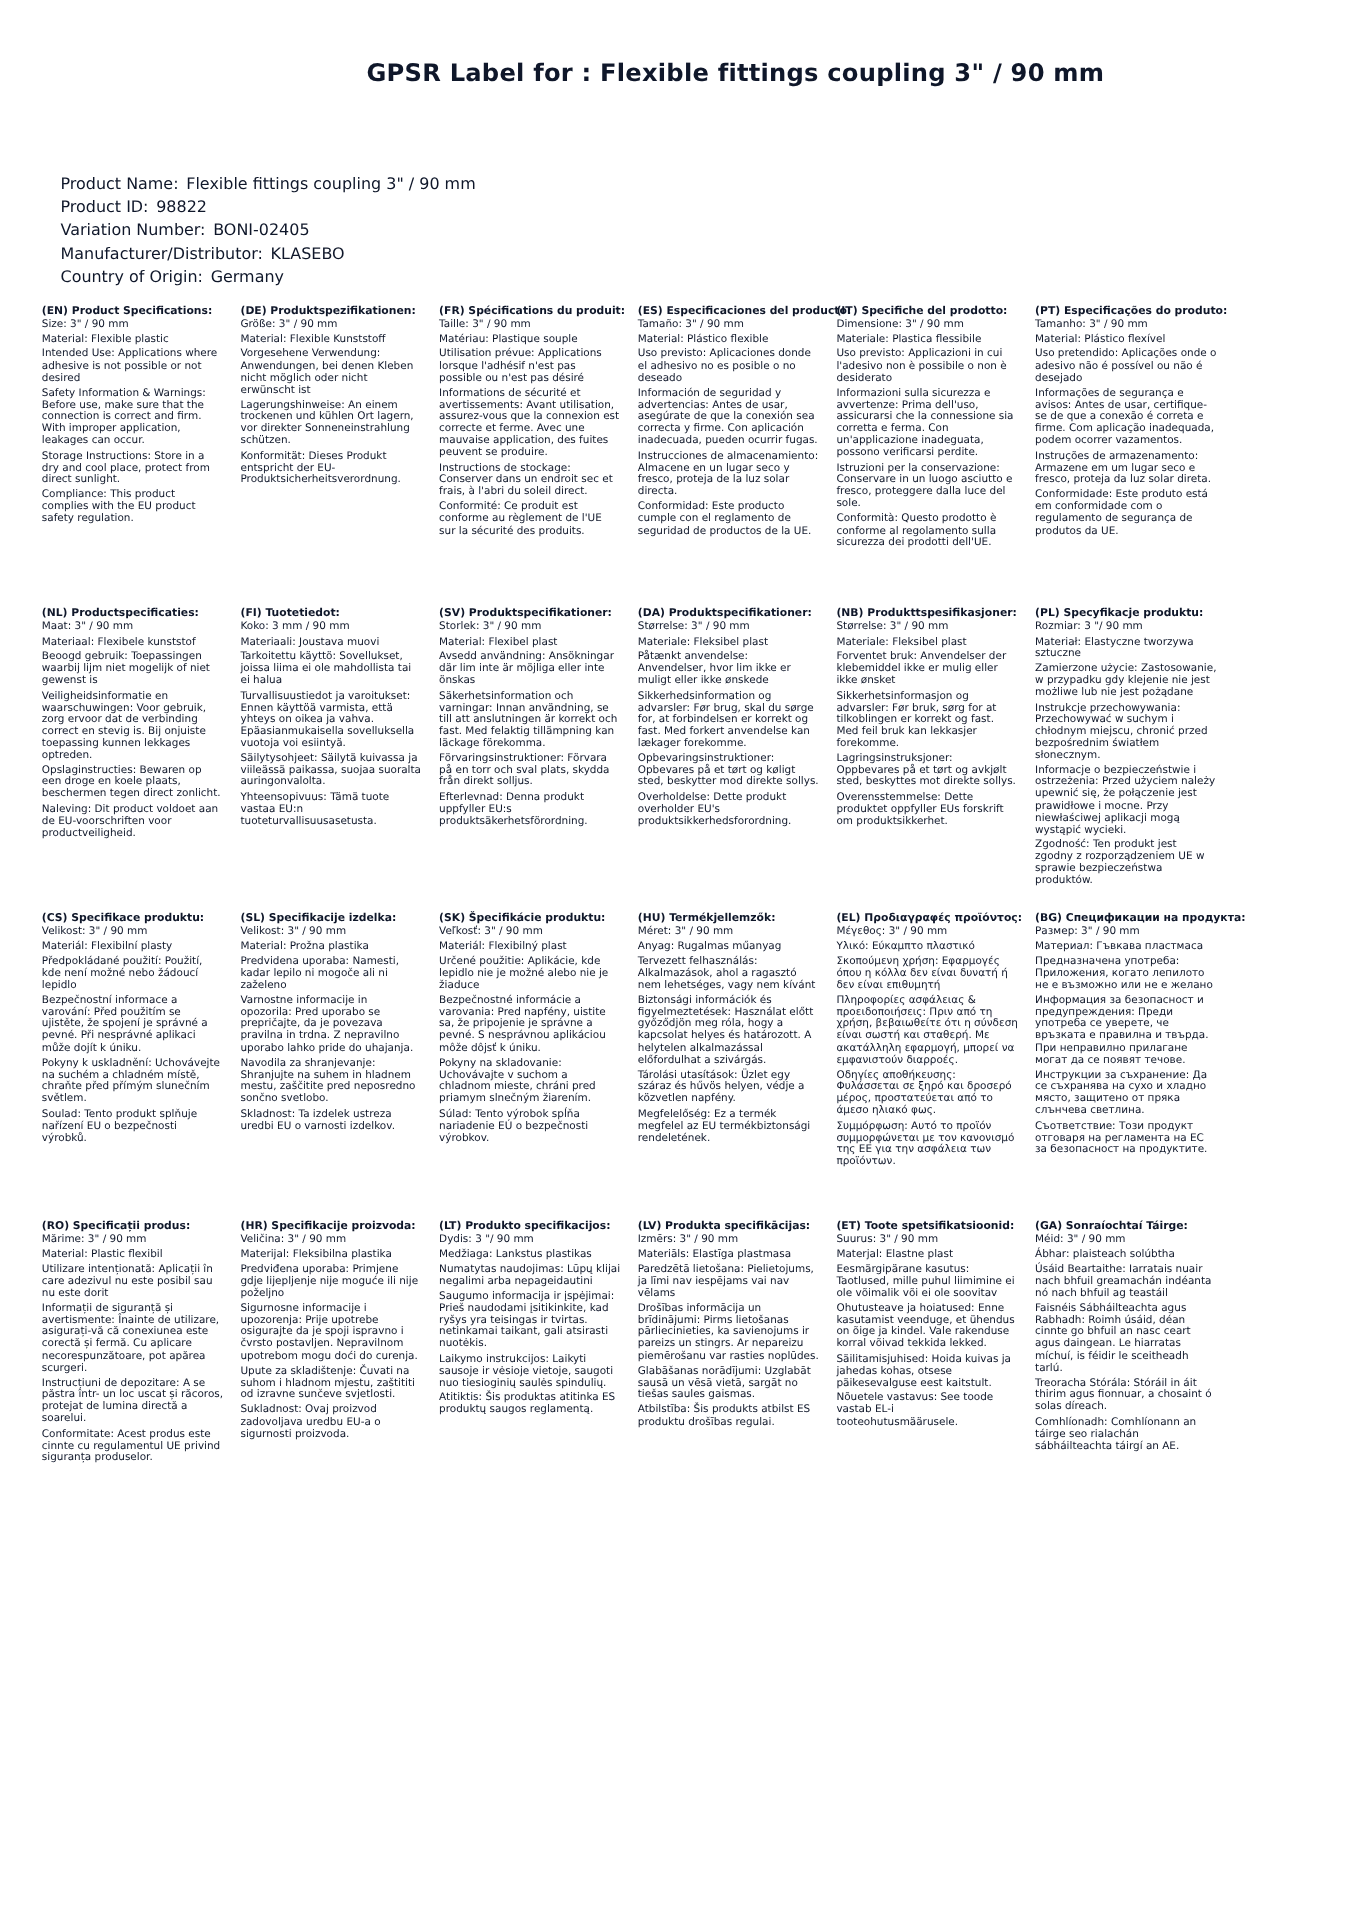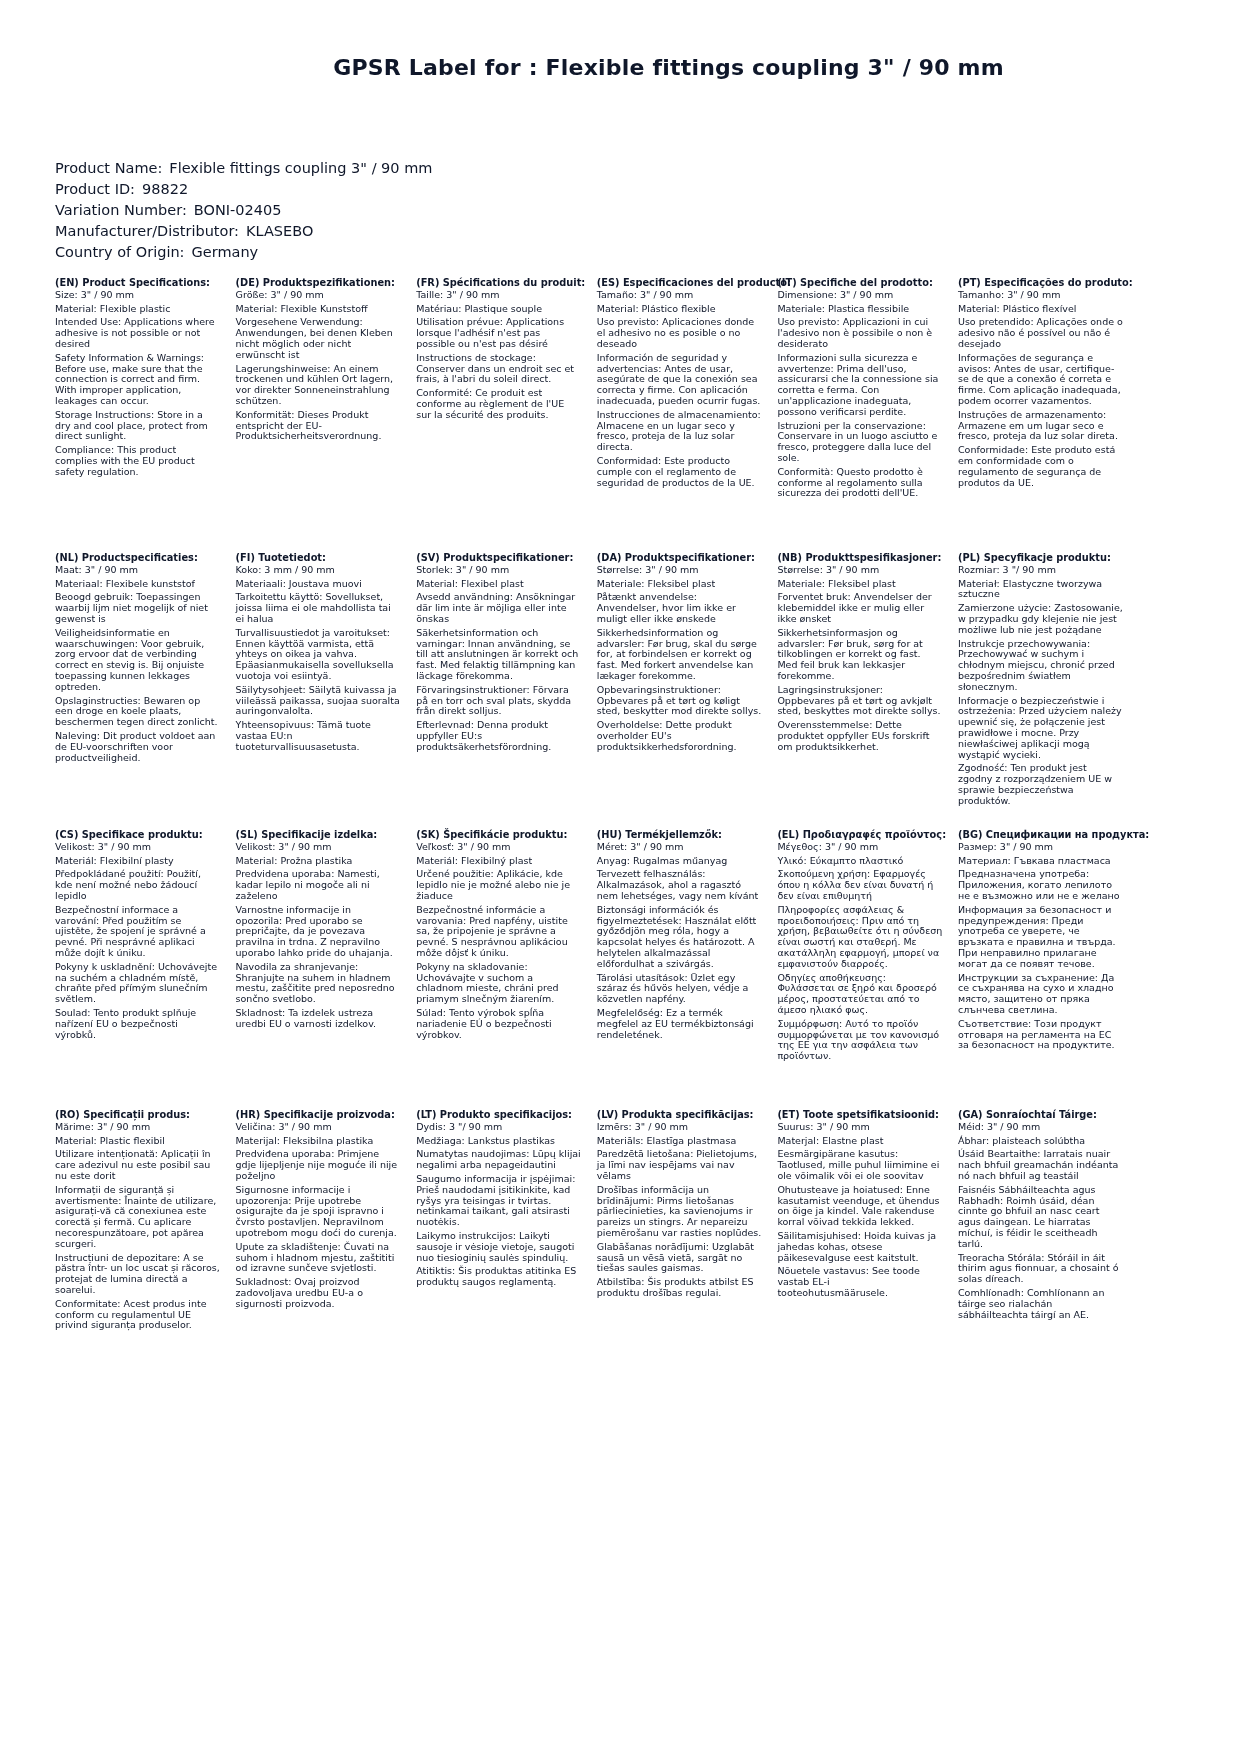--- a/index.html
+++ b/index.html
@@ -17,21 +17,21 @@
     font-size:22px;font-weight:bold;
     letter-spacing:0.2px;
   }
   .info{
     position:absolute;left:55px;top:158px;
     font-size:14.5px;line-height:21px;
   }
   .info-row{white-space:nowrap;}
   .info-label{font-weight:normal;margin-right:7px;}
   .grid{
-    position:absolute;left:55px;top:278px;width:1068px;
+    position:absolute;left:38px;top:278px;width:1068px;
     display:grid;
     grid-template-columns:repeat(6,165px);
     grid-template-rows:275px 277px 280px auto;
     column-gap:15.6px;
   }
   .block{font-size:9.5px;line-height:10.8px;}
   .block-header{font-weight:bold;font-size:9.8px;white-space:nowrap;overflow:visible;margin-bottom:1px;}
   .block p{margin:0 0 3px 0;}
   .barcode{
     position:absolute;left:463px;top:1578px;width:285px;height:78px;
@@ -83,20 +83,21 @@
         <p>Material: Flexible Kunststoff</p>
         <p>Vorgesehene Verwendung: Anwendungen, bei denen Kleben nicht möglich oder nicht erwünscht ist</p>
         <p>Lagerungshinweise: An einem trockenen und kühlen Ort lagern, vor direkter Sonneneinstrahlung schützen.</p>
         <p>Konformität: Dieses Produkt entspricht der EU-Produktsicherheitsverordnung.</p>
       </div>
       <div class="block">
         <div class="block-header">(FR) Spécifications du produit:</div>
         <p>Taille: 3" / 90 mm</p>
         <p>Matériau: Plastique souple</p>
         <p>Utilisation prévue: Applications lorsque l'adhésif n'est pas possible ou n'est pas désiré</p>
+        <p>Informations de sécurité et avertissements: Avant utilisation, assurez-vous que la connexion est correcte et ferme. Avec une mauvaise application, des fuites peuvent se produire.</p>
         <p>Instructions de stockage: Conserver dans un endroit sec et frais, à l'abri du soleil direct.</p>
         <p>Conformité: Ce produit est conforme au règlement de l'UE sur la sécurité des produits.</p>
       </div>
       <div class="block">
         <div class="block-header">(ES) Especificaciones del producto:</div>
         <p>Tamaño: 3" / 90 mm</p>
         <p>Material: Plástico flexible</p>
         <p>Uso previsto: Aplicaciones donde el adhesivo no es posible o no deseado</p>
         <p>Información de seguridad y advertencias: Antes de usar, asegúrate de que la conexión sea correcta y firme. Con aplicación inadecuada, pueden ocurrir fugas.</p>
         <p>Instrucciones de almacenamiento: Almacene en un lugar seco y fresco, proteja de la luz solar directa.</p>
@@ -228,21 +229,21 @@
         <p>Инструкции за съхранение: Да се съхранява на сухо и хладно място, защитено от пряка слънчева светлина.</p>
         <p>Съответствие: Този продукт отговаря на регламента на ЕС за безопасност на продуктите.</p>
       </div>
       <div class="block">
         <div class="block-header">(RO) Specificații produs:</div>
         <p>Mărime: 3" / 90 mm</p>
         <p>Material: Plastic flexibil</p>
         <p>Utilizare intenționată: Aplicații în care adezivul nu este posibil sau nu este dorit</p>
         <p>Informații de siguranță și avertismente: Înainte de utilizare, asigurați-vă că conexiunea este corectă și fermă. Cu aplicare necorespunzătoare, pot apărea scurgeri.</p>
         <p>Instrucțiuni de depozitare: A se păstra într- un loc uscat și răcoros, protejat de lumina directă a soarelui.</p>
-        <p>Conformitate: Acest produs inte conform cu regulamentul UE privind siguranța produselor.</p>
+        <p>Conformitate: Acest produs este cinnte cu regulamentul UE privind siguranța produselor.</p>
       </div>
       <div class="block">
         <div class="block-header">(HR) Specifikacije proizvoda:</div>
         <p>Veličina: 3" / 90 mm</p>
         <p>Materijal: Fleksibilna plastika</p>
         <p>Predviđena uporaba: Primjene gdje lijepljenje nije moguće ili nije poželjno</p>
         <p>Sigurnosne informacije i upozorenja: Prije upotrebe osigurajte da je spoji ispravno i čvrsto postavljen. Nepravilnom upotrebom mogu doći do curenja.</p>
         <p>Upute za skladištenje: Čuvati na suhom i hladnom mjestu, zaštititi od izravne sunčeve svjetlosti.</p>
         <p>Sukladnost: Ovaj proizvod zadovoljava uredbu EU-a o sigurnosti proizvoda.</p>
       </div>

